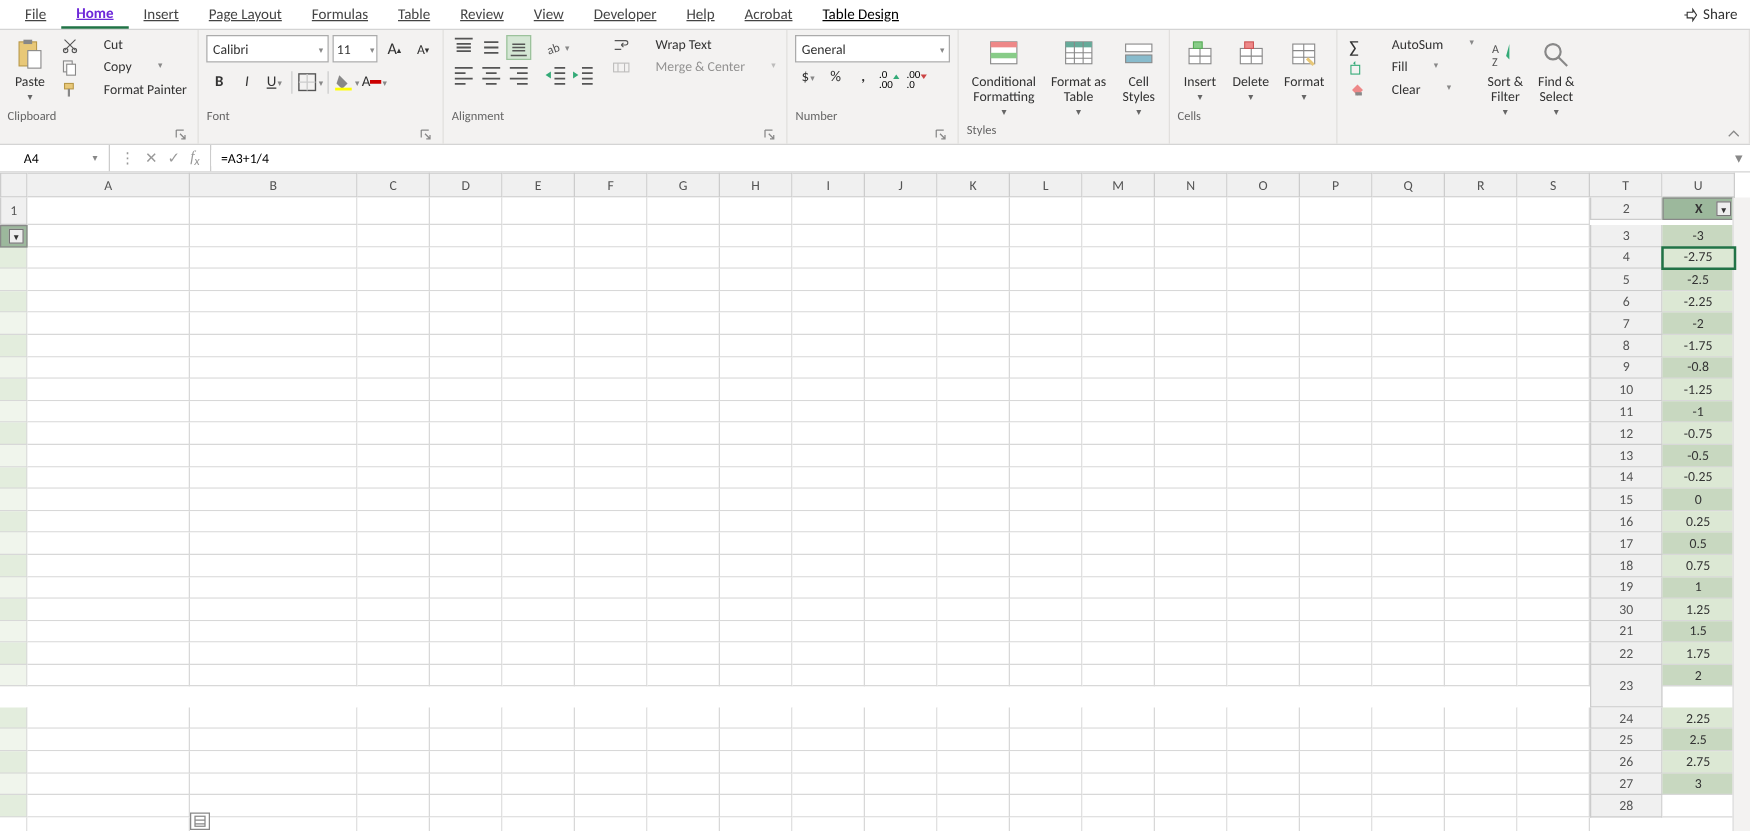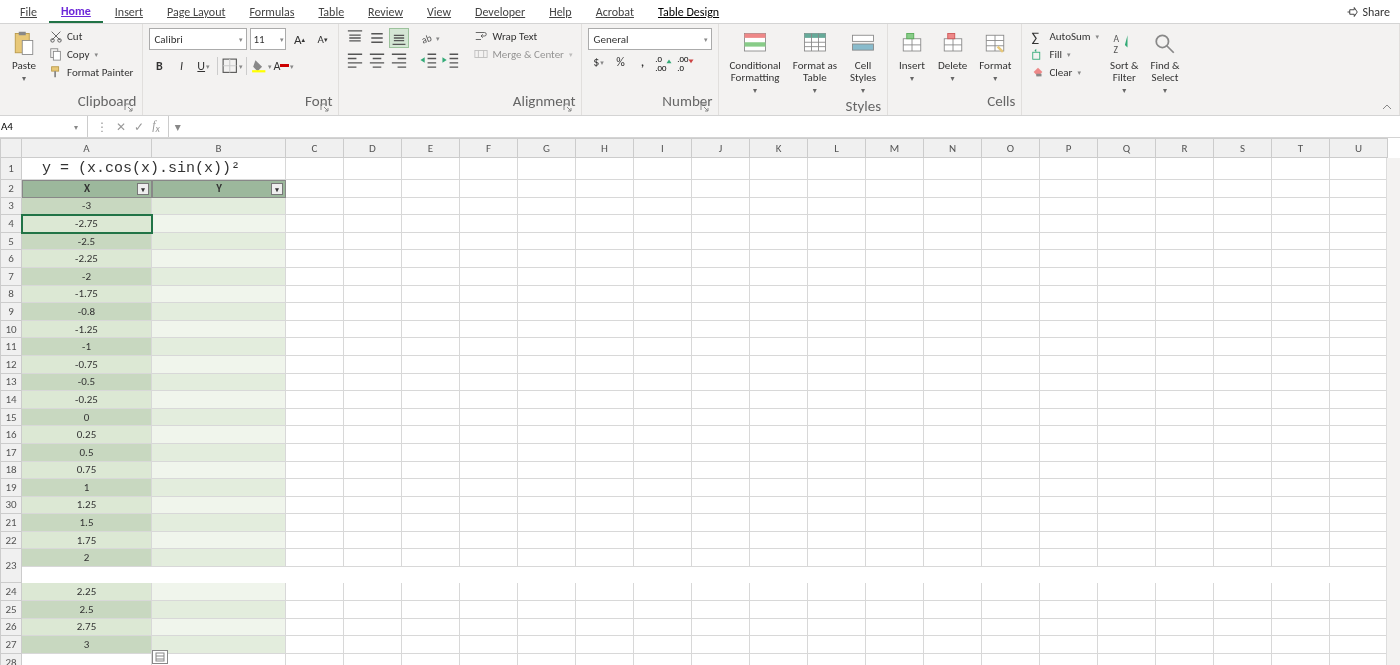--- a/index.html
+++ b/index.html
@@ -9,47 +9,47 @@
 .tabs { display: flex; align-items: center; height: 24px; border-bottom: 1px solid #d4d4d4; background: #fff; padding-left: 8px; }
 .tab { padding: 3px 12px; cursor: pointer; color: #444; text-decoration: underline; }
 .tab.active { color: #6d28d9; border-bottom: 2px solid #217346; font-weight: 600; }
 .share { margin-left: auto; margin-right: 10px; display: flex; align-items: center; gap: 4px; color: #333; }
 .share svg { width: 12px; height: 12px; }
 
 
 .ribbon { display: flex; height: 92px; background: #f3f2f1; border-bottom: 1px solid #d4d4d4; }
 .group { display: flex; flex-direction: column; border-right: 1px solid #e1dfdd; padding: 4px 6px 0; position: relative; }
 .group-body { flex: 1; display: flex; align-items: flex-start; gap: 4px; }
-.group-label { text-align: right; font-size: 15px; color: #666; padding-bottom: 5px; position: relative; }
+.group-label { text-align: left; font-size: 10px; color: #666; padding-bottom: 16px; position: relative; }
 .group-label .launcher { position: absolute; right: 2px; bottom: 2px; width: 10px; height: 10px; }
 
 .vbtn { display: flex; flex-direction: column; align-items: center; justify-content: flex-start; gap: 2px; padding: 2px 4px; cursor: pointer; font-size: 11px; text-align: center; line-height: 1.1; }
 .vbtn svg { width: 28px; height: 28px; }
 .vbtn .caret { font-size: 8px; color: #666; }
 
 .col-stack { display: flex; flex-direction: column; gap: 2px; justify-content: flex-start; }
-.mini { display: flex; align-items: center; gap: 4px; padding: 1px 3px; cursor: pointer; font-size: 11px; white-space: nowrap; }
+.mini { display: flex; gap: 20px; padding: 1px 3px; cursor: pointer; font-size: 11px; white-space: nowrap; }
 .mini svg, .mini .ico { width: 14px; height: 14px; flex-shrink: 0; }
 
 .font-row { display: flex; gap: 3px; align-items: center; margin-bottom: 4px; }
 .font-name { width: 98px; height: 22px; border: 1px solid #ababab; background: #fff; font-size: 11px; padding: 0 4px; display: flex; align-items: center; justify-content: space-between; }
 .font-size { width: 36px; height: 22px; border: 1px solid #ababab; background: #fff; font-size: 11px; padding: 0 2px; display: flex; align-items: center; justify-content: space-between; }
 .format-row { display: flex; gap: 2px; align-items: center; }
 .sq { width: 20px; height: 20px; display: flex; align-items: center; justify-content: center; cursor: pointer; }
 .sq.sel { background: #d4e6d4; border: 1px solid #9cc29c; }
 .caret-sm { font-size: 7px; color: #888; margin-left: 1px; }
 
 .num-format { width: 124px; height: 22px; border: 1px solid #ababab; background: #fff; display: flex; align-items: center; justify-content: space-between; padding: 0 4px; font-size: 11px; }
 
 .collapse-ribbon { position: absolute; right: 6px; bottom: 2px; }
 
 
 .fbar { display: flex; align-items: center; height: 22px; border-bottom: 1px solid #d4d4d4; background: #fff; }
 .namebox { width: 88px; border-right: 1px solid #ccc; height: 100%; display: flex; align-items: center; }
-.namebox input { border: none; width: 70px; font-size: 11px; padding-left: 1px; outline: none; }
+.namebox input { border: none; width: 70px; font-size: 11px; padding-left: 19px; outline: none; }
 .namebox .dd { font-size: 8px; color: #888; padding: 0 4px; cursor: pointer; }
 .fx-ctrl { display: flex; align-items: center; gap: 8px; padding: 0 8px; border-right: 1px solid #ccc; height: 100%; }
 .fx-ctrl span { color: #999; cursor: pointer; }
 .fx { font-style: italic; font-family: 'Times New Roman', serif; color: #666; }
 .formula-input { flex: 1; border: none; font-size: 11px; padding-left: 8px; outline: none; }
 .fbar .expand { padding: 0 6px; color: #888; cursor: pointer; }
 
 
 .grid-wrap { position: relative; height: calc(665px - 24px - 92px - 22px); overflow: hidden; }
 .grid { display: grid; grid-template-columns: 22px 130px 134px repeat(19, 58px); }
@@ -434,20 +434,21 @@
   <div class="namebox">
     <input value="A4" style="">
     <span class="dd">▾</span>
   </div>
   <div class="fx-ctrl">
     <span>⋮</span>
     <span>✕</span>
     <span>✓</span>
     <span class="fx">f<sub>x</sub></span>
   </div>
+  <input class="formula-input" value="=A3+1/4" style="">
   <span class="expand">▾</span>
 </div>
 
 <div class="grid-wrap">
   <div class="grid" id="grid">
       <div class="corner"></div>
       <div class="colh">A</div>
       <div class="colh">B</div>
       <div class="colh">C</div>
       <div class="colh">D</div>
@@ -462,21 +463,20 @@
       <div class="colh">M</div>
       <div class="colh">N</div>
       <div class="colh">O</div>
       <div class="colh">P</div>
       <div class="colh">Q</div>
       <div class="colh">R</div>
       <div class="colh">S</div>
       <div class="colh">T</div>
       <div class="colh">U</div>
       <div class="rowh" style="height:22px">1</div>
-      <div class="cell merged" style="height:22px">y = (x.cos(x).sin(x))²</div>
       <div class="cell" style="height:22px"></div>
       <div class="cell" style="height:22px"></div>
       <div class="cell" style="height:22px"></div>
       <div class="cell" style="height:22px"></div>
       <div class="cell" style="height:22px"></div>
       <div class="cell" style="height:22px"></div>
       <div class="cell" style="height:22px"></div>
       <div class="cell" style="height:22px"></div>
       <div class="cell" style="height:22px"></div>
       <div class="cell" style="height:22px"></div>

